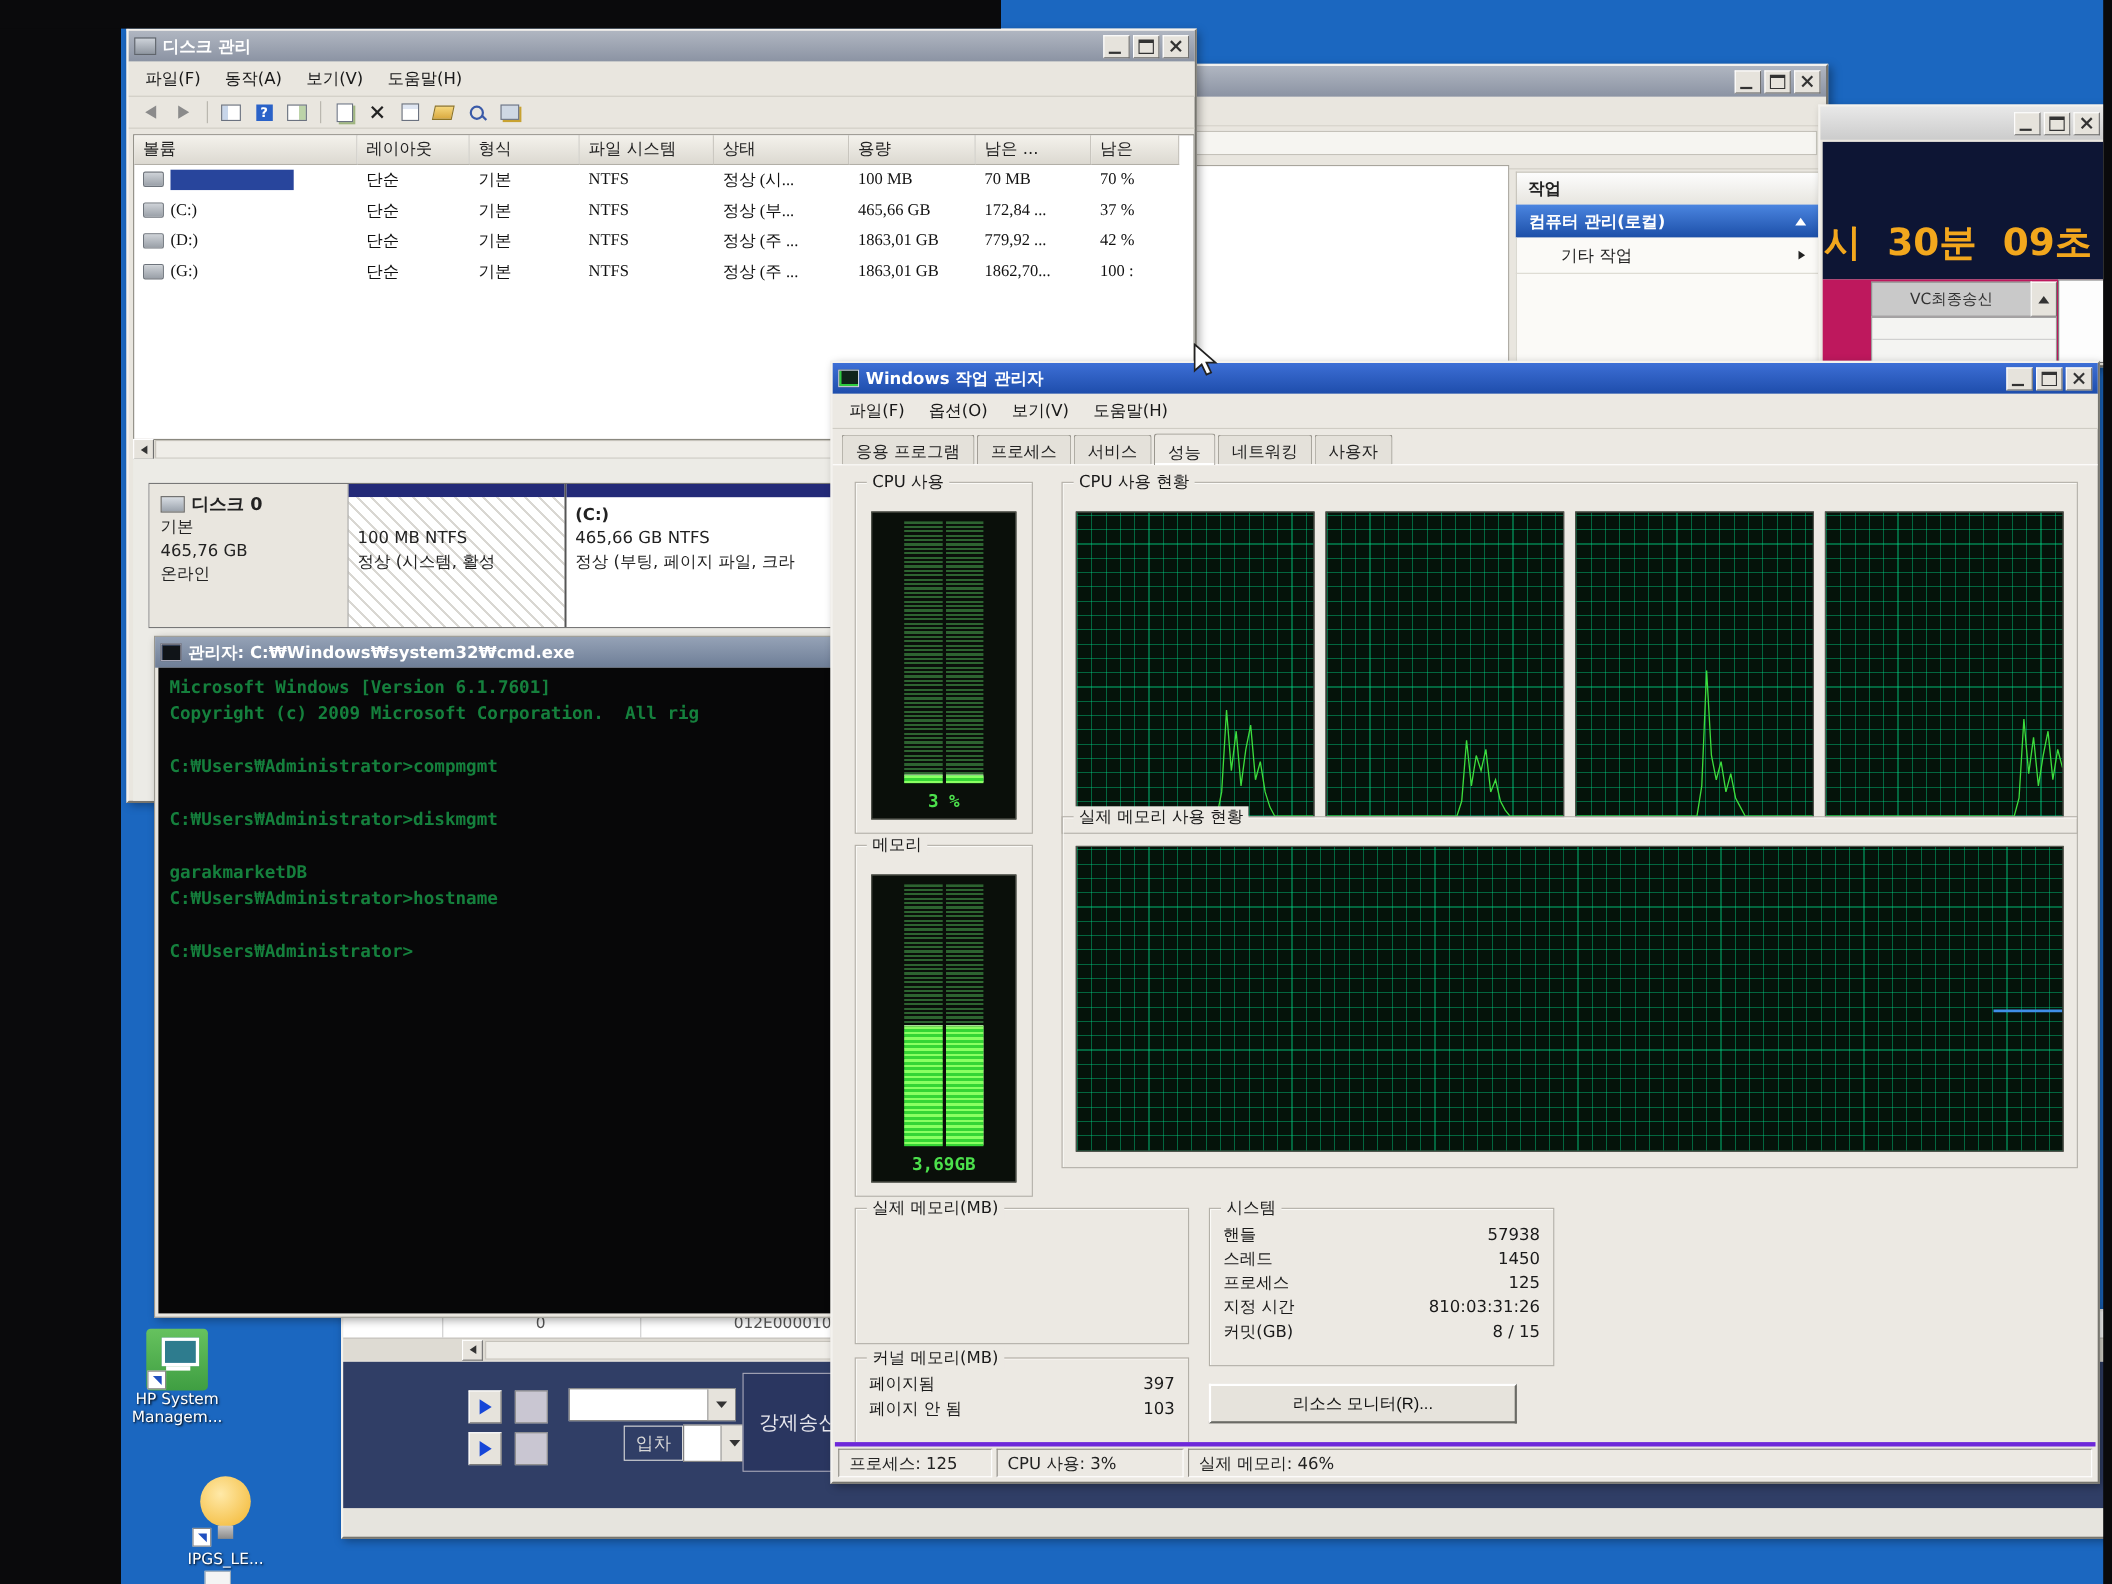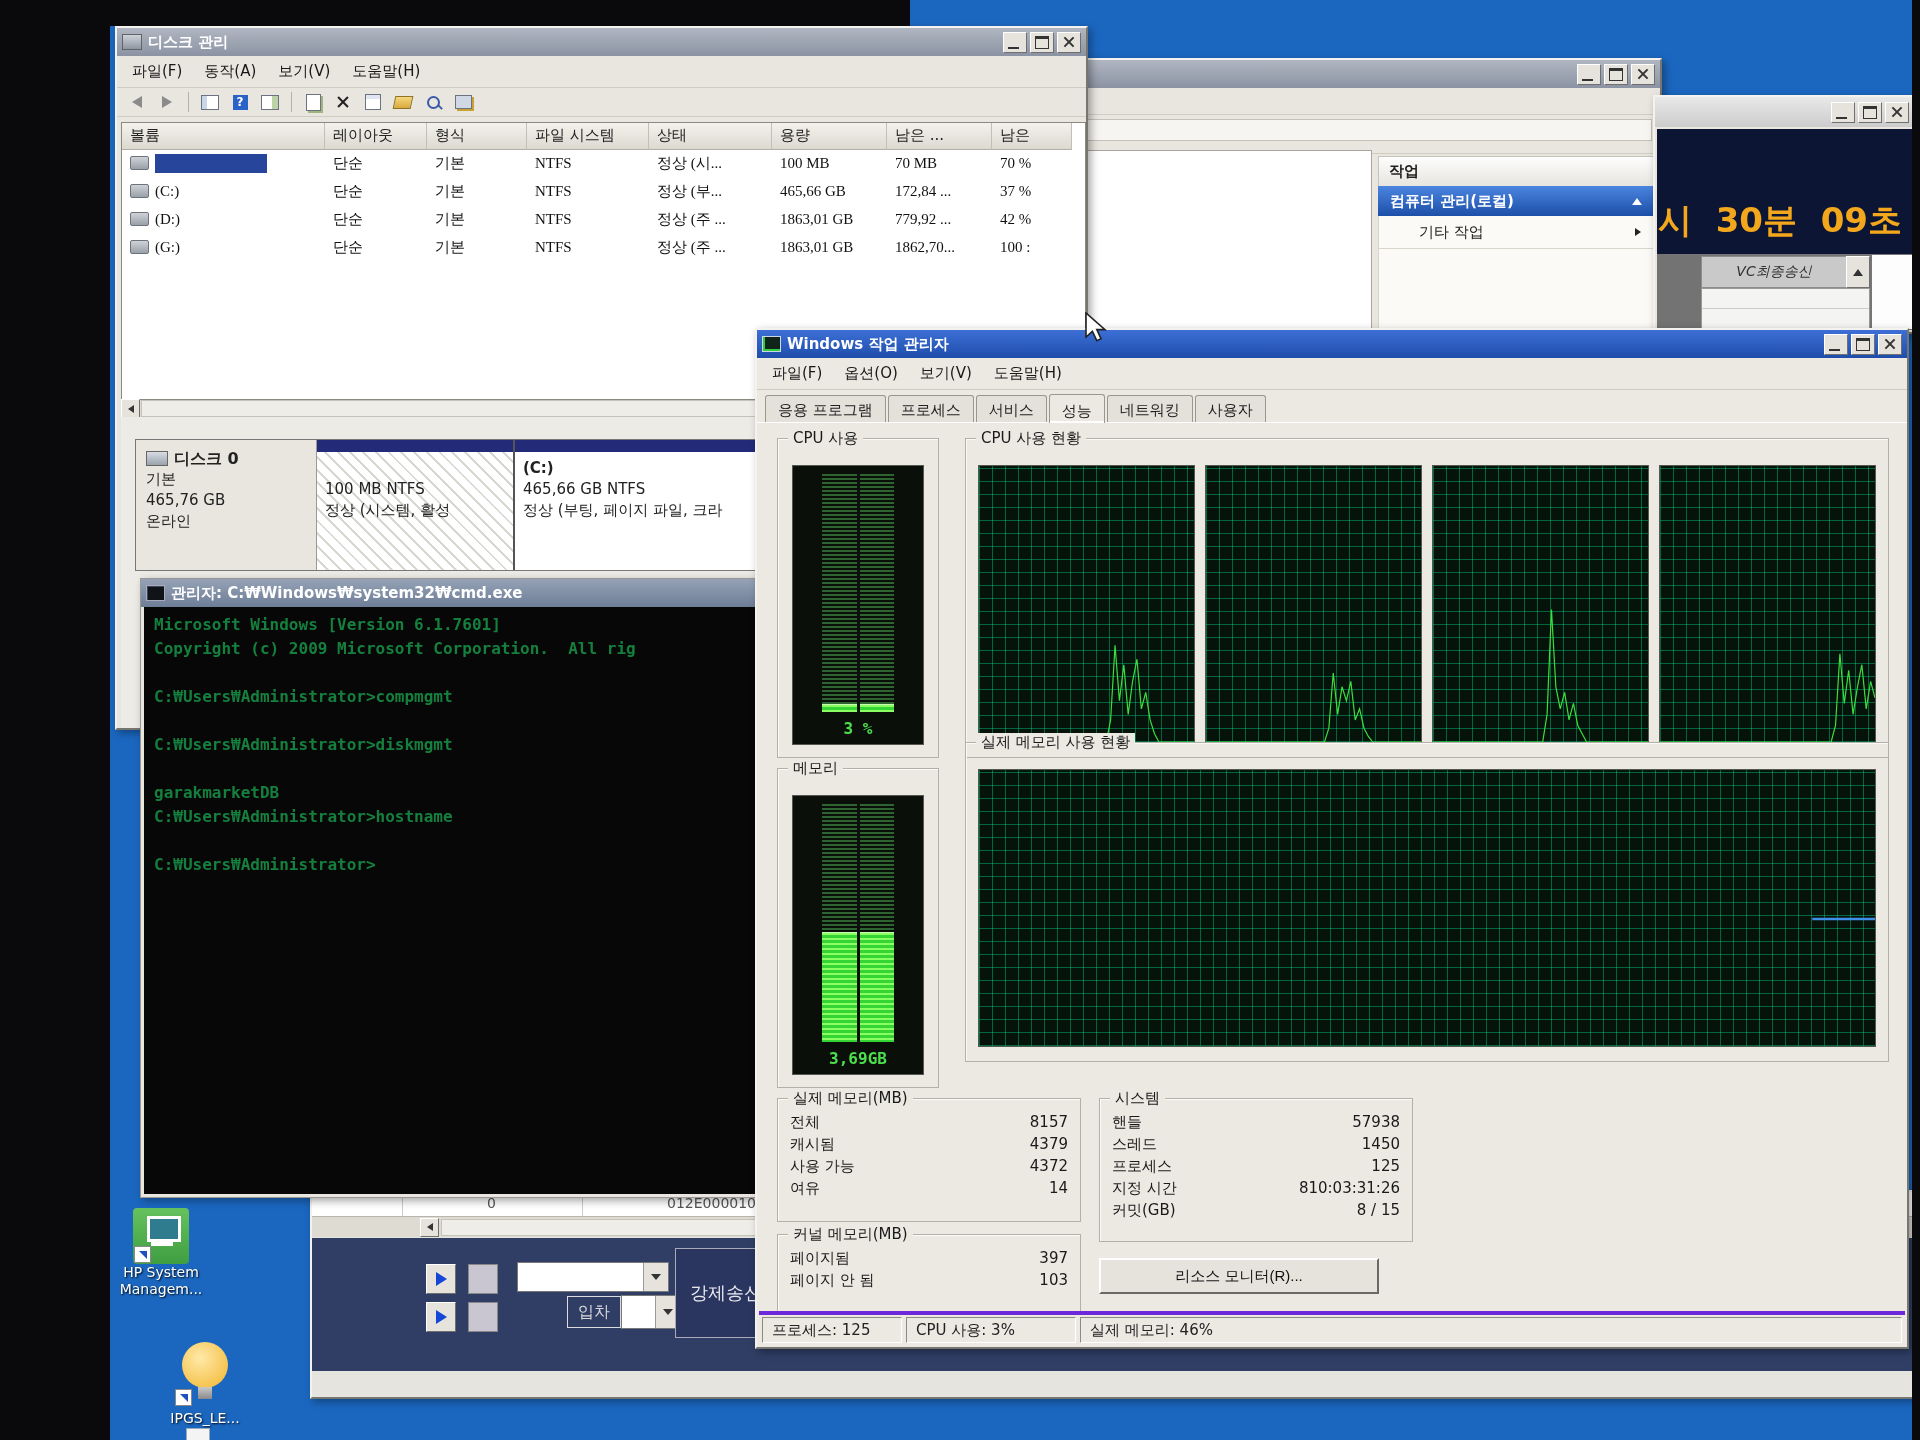--- a/index.html
+++ b/index.html
@@ -120,21 +120,21 @@
     <div class="tb tb-light" style="height:30px;">
       <span class="tbbtns">
         <span class="wbtn g-min"></span>
         <span class="wbtn g-max"></span>
         <span class="wbtn g-close"></span>
       </span>
     </div>
     <div class="abs" style="left:2px;right:2px;top:32px;height:125px;background:#0d1534;overflow:hidden;">
       <div class="clocktext">14시  30분  09초</div>
     </div>
-    <div class="abs" style="left:2px;right:2px;top:157px;bottom:2px;background:#737373;font-style:italic;">
+    <div class="abs" style="left:2px;right:2px;top:157px;bottom:2px;background:#be185d;">
       <div class="abs" style="left:44px;top:2px;width:144px;height:30px;background:#c9c9c9;border:1px solid #8c8c8c;display:flex;align-items:center;justify-content:center;font-size:14px;color:#333;">VC최종송신</div>
       <div class="abs sbtn" style="left:189px;top:2px;width:22px;height:30px;">
           <span class="tri-u" style="border-bottom-color:#333;"></span>
         </div>
       <div class="abs" style="left:214px;top:0px;width:40px;height:74px;background:#fdfdfd;border:1px solid #777;"></div>
       <div class="abs" style="left:44px;top:34px;width:167px;height:40px;background:#f4f4f2;border:1px solid #999;">
         <div style="height:19px;border-bottom:1px solid #ccc;"></div>
       </div>
     </div>
   </div>
@@ -454,38 +454,20 @@
           <div class="gridbg"></div>
           <svg viewBox="0 0 100 100" preserveAspectRatio="none">
               <line x1="93" x2="100" y1="54" y2="54" stroke="#3f8fe8" stroke-width="2.4" vector-effect="non-scaling-stroke"></line>
             </svg>
         </div>
       </div>
     </div>
 
     <div class="grp" style="left:20px;top:768px;width:302px;height:122px;">
       <span class="grplabel">실제 메모리(MB)</span>
-      <div style="margin-top:12px;">
-        <div class="statrow">
-            <span>전체</span>
-            <span>8157</span>
-          </div>
-        <div class="statrow">
-            <span>캐시됨</span>
-            <span>4379</span>
-          </div>
-        <div class="statrow">
-            <span>사용 가능</span>
-            <span>4372</span>
-          </div>
-        <div class="statrow">
-            <span>여유</span>
-            <span>14</span>
-          </div>
-      </div>
     </div>
 
     <div class="grp" style="left:342px;top:768px;width:312px;height:142px;">
       <span class="grplabel">시스템</span>
       <div style="margin-top:12px;">
         <div class="statrow">
             <span>핸들</span>
             <span>57938</span>
           </div>
         <div class="statrow">

